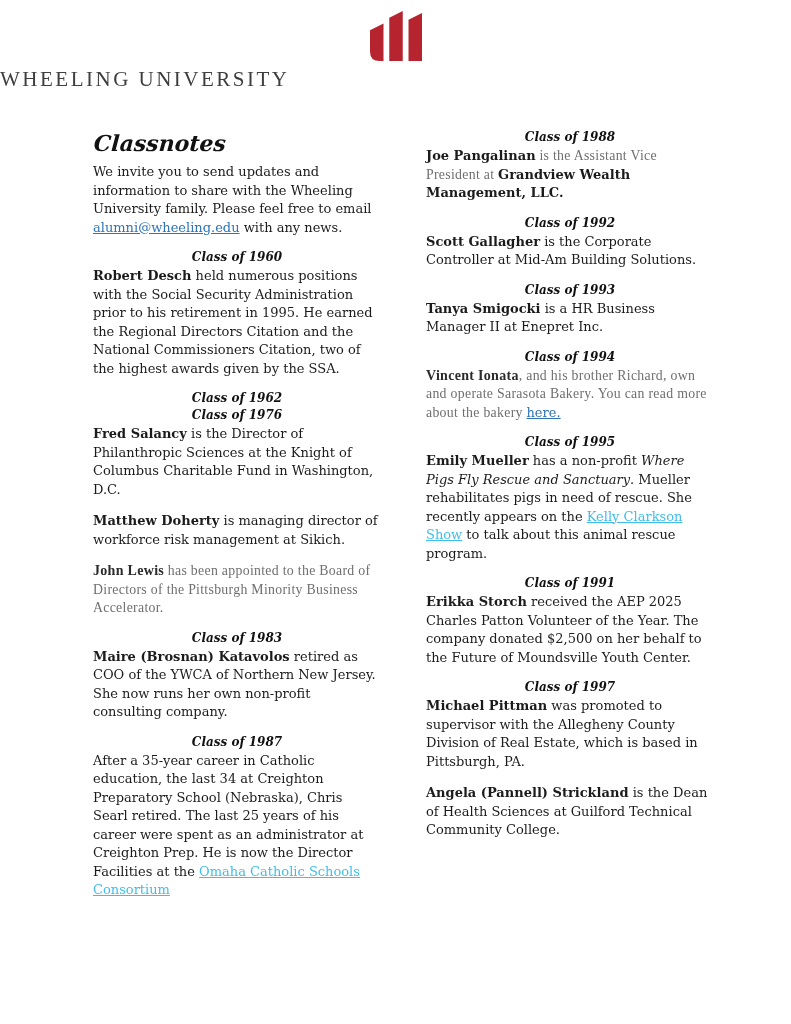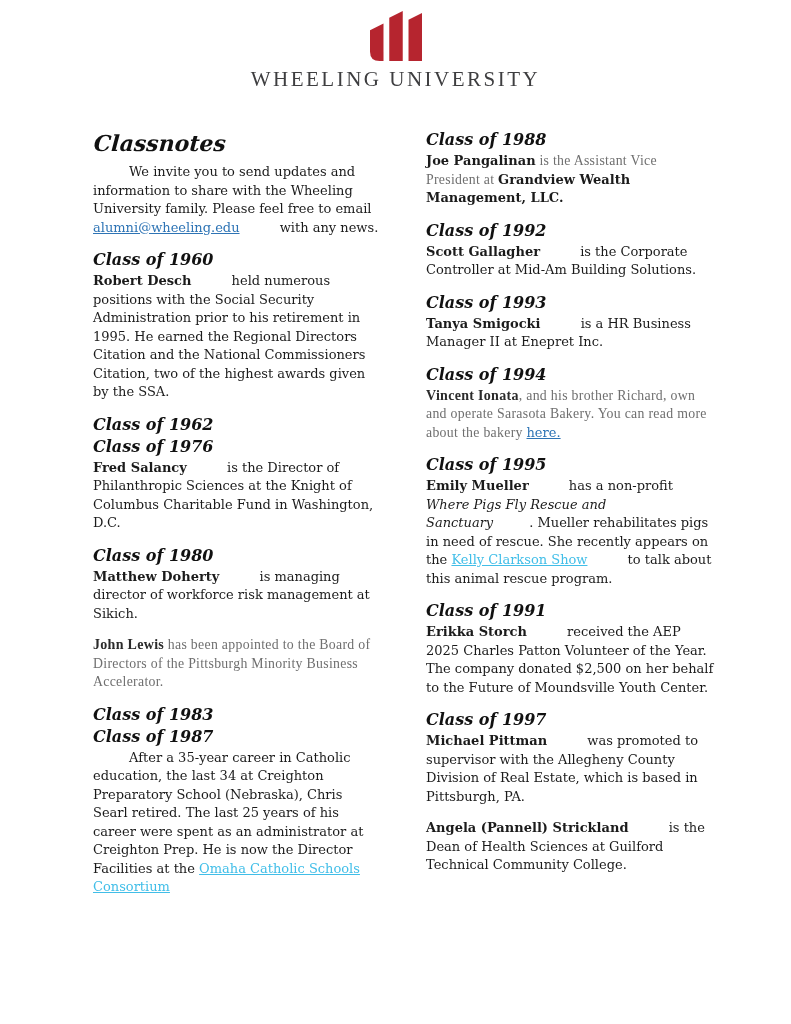--- a/index.html
+++ b/index.html
@@ -1,38 +1,38 @@
 <!DOCTYPE html>
 <html style="--logo-red: #B6252F; --wordmark: #3E3E40; --body-text: #1B1B1B; --gray-text: #6F6F6F; --link-blue: #2E74B5; --link-light: #41BEE8;"><head>
 <meta charset="utf-8">
 <style>
   html,body{margin:0;padding:0;background:#ffffff;}
   body{width:791px;height:1024px;overflow:hidden;font-family:"DejaVu Serif",serif;}
   .page{position:relative;width:791px;height:1024px;background:#ffffff;}
 
   
-  .header{padding-top:10px;text-align:center;}
+  .header{padding-top:10px;}
   .logo-mark{display:block;margin:0 auto;width:58px;height:52px;}
   .logo-mark path{fill:var(--logo-red,#B6252F);}
   .wordmark{margin-top:5px;font-family:"Liberation Serif",serif;font-size:21px;
     letter-spacing:2.5px;color:var(--wordmark,#3E3E40);font-weight:400;}
 
   
   .content{display:flex;align-items:flex-start;padding:38px 0 0 93px;gap:45px;}
   .col{width:288px;flex:0 0 288px;}
 
   .script-heading{margin:0 0 7px 0;font-family:"DejaVu Serif",serif;
     font-size:22px;font-weight:700;font-style:italic;color:#111;
     transform:skewX(-4deg);transform-origin:left bottom;display:inline-block;}
-  .class-heading{margin:0 0 3px 0;font-size:16px;font-weight:700;font-style:italic;
-    color:#111;font-family:"DejaVu Serif",serif;}
+  .class-heading{margin:0 0 3px 0;font-size:12px;font-weight:700;font-style:italic;
+    color:#111;font-family:"DejaVu Serif",serif;text-align:center;}
   .section{margin:0;}
   .note-para{margin:0 0 13px 0;font-size:13px;line-height:18.5px;color:var(--body-text,#1B1B1B);}
 
-  .run-n{color:var(--body-text,#1B1B1B);margin-left:36px;}
+  .run-n{color:var(--body-text,#1B1B1B);}
   .run-b{font-weight:700;color:var(--body-text,#1B1B1B);}
   .run-i{font-style:italic;color:var(--body-text,#1B1B1B);}
   .run-g{color:var(--gray-text,#6F6F6F);font-family:"Liberation Serif",serif;
     font-size:13.8px;letter-spacing:0.3px;}
   .run-bg{font-weight:700;color:#2B2B2B;font-family:"Liberation Serif",serif;
     font-size:14px;letter-spacing:0.3px;}
   a.link-blue{color:var(--link-blue,#2E74B5);text-decoration:underline;cursor:pointer;}
   a.link-light{color:var(--link-light,#41BEE8);text-decoration:underline;cursor:pointer;}
 </style>
 </head>
@@ -56,26 +56,26 @@
           <p class="note-para"><span class="run-b">Robert Desch</span><span class="run-n"> held numerous positions with the Social Security Administration prior to his retirement in 1995. He earned the Regional Directors Citation and the National Commissioners Citation, two of the highest awards given by the SSA.</span></p>
         </section>
         <section class="section">
           <h2 class="class-heading">Class of 1962</h2>
         </section>
         <section class="section">
           <h2 class="class-heading">Class of 1976</h2>
           <p class="note-para"><span class="run-b">Fred Salancy</span><span class="run-n"> is the Director of Philanthropic Sciences at the Knight of Columbus Charitable Fund in Washington, D.C.</span></p>
         </section>
         <section class="section">
-          <h2 class="class-heading">Class of 1980</h2>
           <p class="note-para"><span class="run-b">Matthew Doherty</span><span class="run-n"> is managing director of workforce risk management at Sikich.</span></p>
           <p class="note-para"><span class="run-bg">John Lewis</span><span class="run-g"> has been appointed to the Board of Directors of the Pittsburgh Minority Business Accelerator.</span></p>
         </section>
         <section class="section">
           <h2 class="class-heading">Class of 1983</h2>
+          <p class="note-para"><span class="run-b">Maire (Brosnan) Katavolos</span><span class="run-n"> retired as COO of the YWCA of Northern New Jersey. She now runs her own non-profit consulting company.</span></p>
         </section>
         <section class="section">
           <h2 class="class-heading">Class of 1987</h2>
           <p class="note-para"><span class="run-n">After a 35-year career in Catholic education, the last 34 at Creighton Preparatory School (Nebraska), Chris Searl retired. The last 25 years of his career were spent as an administrator at Creighton Prep. He is now the Director Facilities at the </span><a href="#" class="link-light">Omaha Catholic Schools Consortium</a></p>
         </section>
       </div>
     <div class="col" id="right-col">
         <section class="section">
           <h2 class="class-heading">Class of 1988</h2>
           <p class="note-para"><span class="run-b">Joe Pangalinan</span><span class="run-g"> is the Assistant Vice President at </span><span class="run-b">Grandview Wealth Management, LLC.</span></p>

